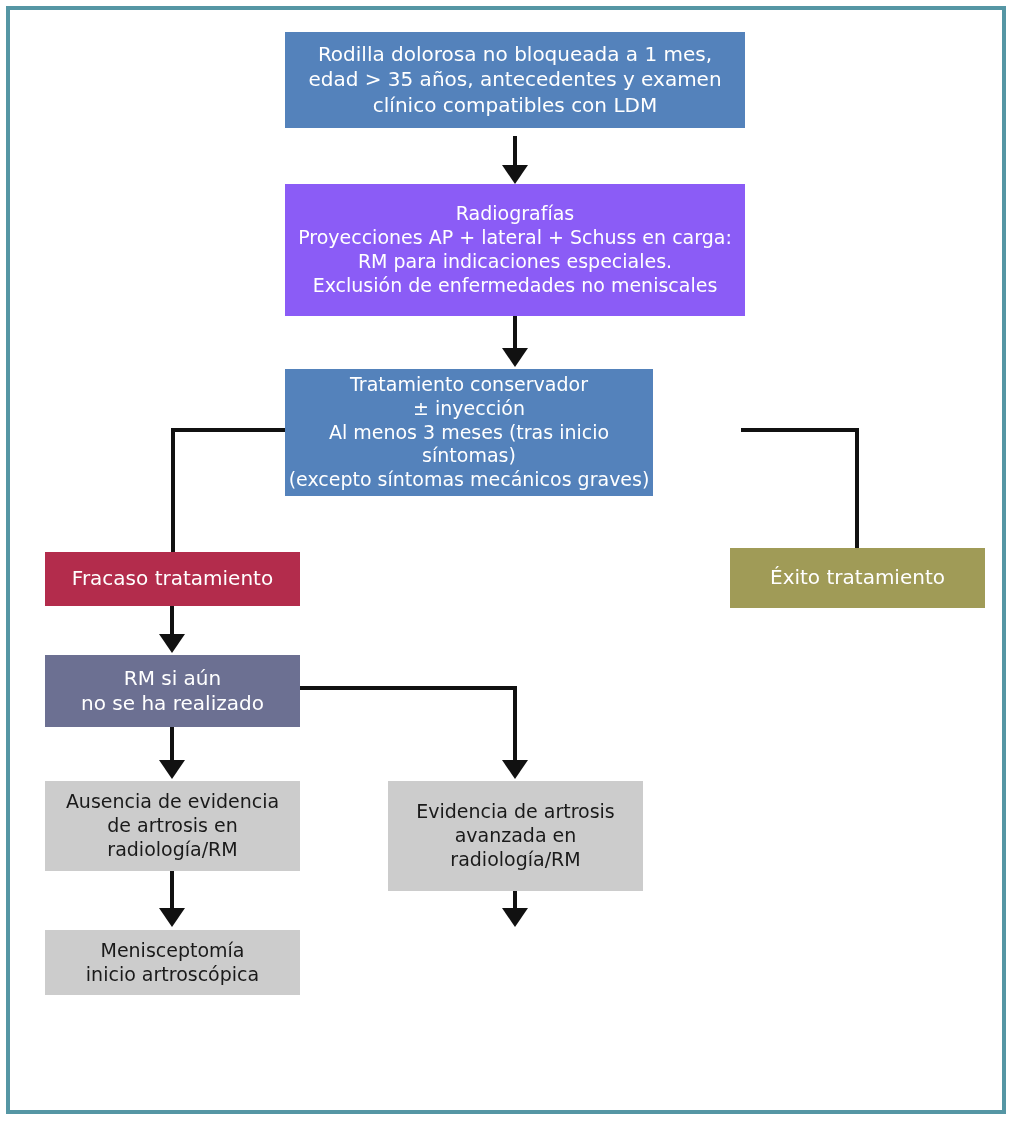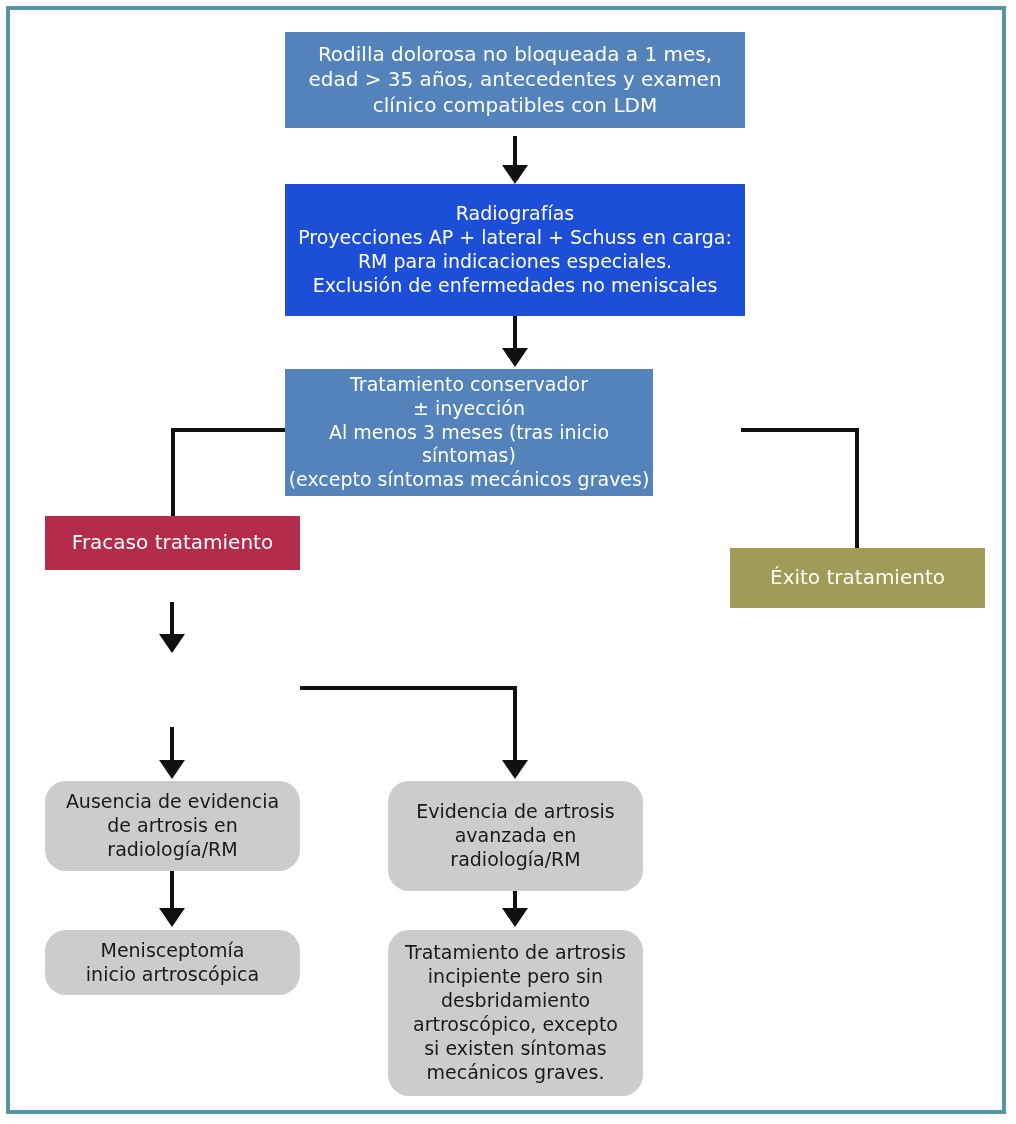--- a/index.html
+++ b/index.html
@@ -35,21 +35,20 @@
     justify-content: center;
     text-align: center;
     line-height: 1.26;
     white-space: pre-line;
   }
   .node-light {
     color: #ffffff;
   }
   .node-dark {
     color: #1a1a1a;
-    border-radius: 21px;
   }
   
   .conn {
     position: absolute;
     background: #111111;
   }
   .v-line { width: 4px; }
   .h-line { height: 4px; }
   .arrowhead {
     position: absolute;
@@ -92,46 +91,42 @@
   <div class="conn v-line" style="left:170px; top:871px; height:40px;"></div>
   <div class="arrowhead" style="left:159px; top:908px;"></div>
 
   <div class="conn v-line" style="left:513px; top:871px; height:40px;"></div>
   <div class="arrowhead" style="left:502px; top:908px;"></div>
 
   <div class="node node-light" style="left:285px; top:32px; width:460px; height:96px; background:#5482bb; font-size:20px;">Rodilla dolorosa no bloqueada a 1 mes,
 edad &gt; 35 años, antecedentes y examen
 clínico compatibles con LDM</div>
 
-  <div class="node node-light" style="left:285px; top:184px; width:460px; height:132px; background:#1d4ed8; font-size:19px;">Radiografías
+  <div class="node node-light" style="left:285px; top:184px; width:460px; height:132px; background:#8b5cf6; font-size:19px;">Radiografías
 Proyecciones AP + lateral + Schuss en carga:
 RM para indicaciones especiales.
 Exclusión de enfermedades no meniscales</div>
 
   <div class="node node-light" style="left:285px; top:369px; width:368px; height:127px; background:#5482bb; font-size:19px;">Tratamiento conservador
 ± inyección
 Al menos 3 meses (tras inicio síntomas)
 (excepto síntomas mecánicos graves)</div>
 
-  <div class="node node-light" style="left:45px; top:516px; width:255px; height:54px; background:#b32c4c; font-size:20px;">Fracaso tratamiento</div>
+  <div class="node node-light" style="left:45px; top:552px; width:255px; height:54px; background:#b32c4c; font-size:20px;">Fracaso tratamiento</div>
 
   <div class="node node-light" style="left:730px; top:548px; width:255px; height:60px; background:#a09b57; font-size:20px;">Éxito tratamiento</div>
 
+  <div class="node node-light" style="left:45px; top:655px; width:255px; height:72px; background:#6c7092; font-size:20px;">RM si aún
+no se ha realizado</div>
 
   <div class="node node-dark" style="left:45px; top:781px; width:255px; height:90px; background:#cccccc; font-size:19px;">Ausencia de evidencia
 de artrosis en
 radiología/RM</div>
 
   <div class="node node-dark" style="left:388px; top:781px; width:255px; height:110px; background:#cccccc; font-size:19px;">Evidencia de artrosis
 avanzada en
 radiología/RM</div>
 
   <div class="node node-dark" style="left:45px; top:930px; width:255px; height:65px; background:#cccccc; font-size:19px;">Menisceptomía
 inicio artroscópica</div>
 
-  <div class="node node-dark" style="left:388px; top:930px; width:255px; height:166px; background:#cccccc; font-size:19px;">Tratamiento de artrosis
-incipiente pero sin
-desbridamiento
-artroscópico, excepto
-si existen síntomas
-mecánicos graves.</div>
 
 </div>
 
 </body></html>

